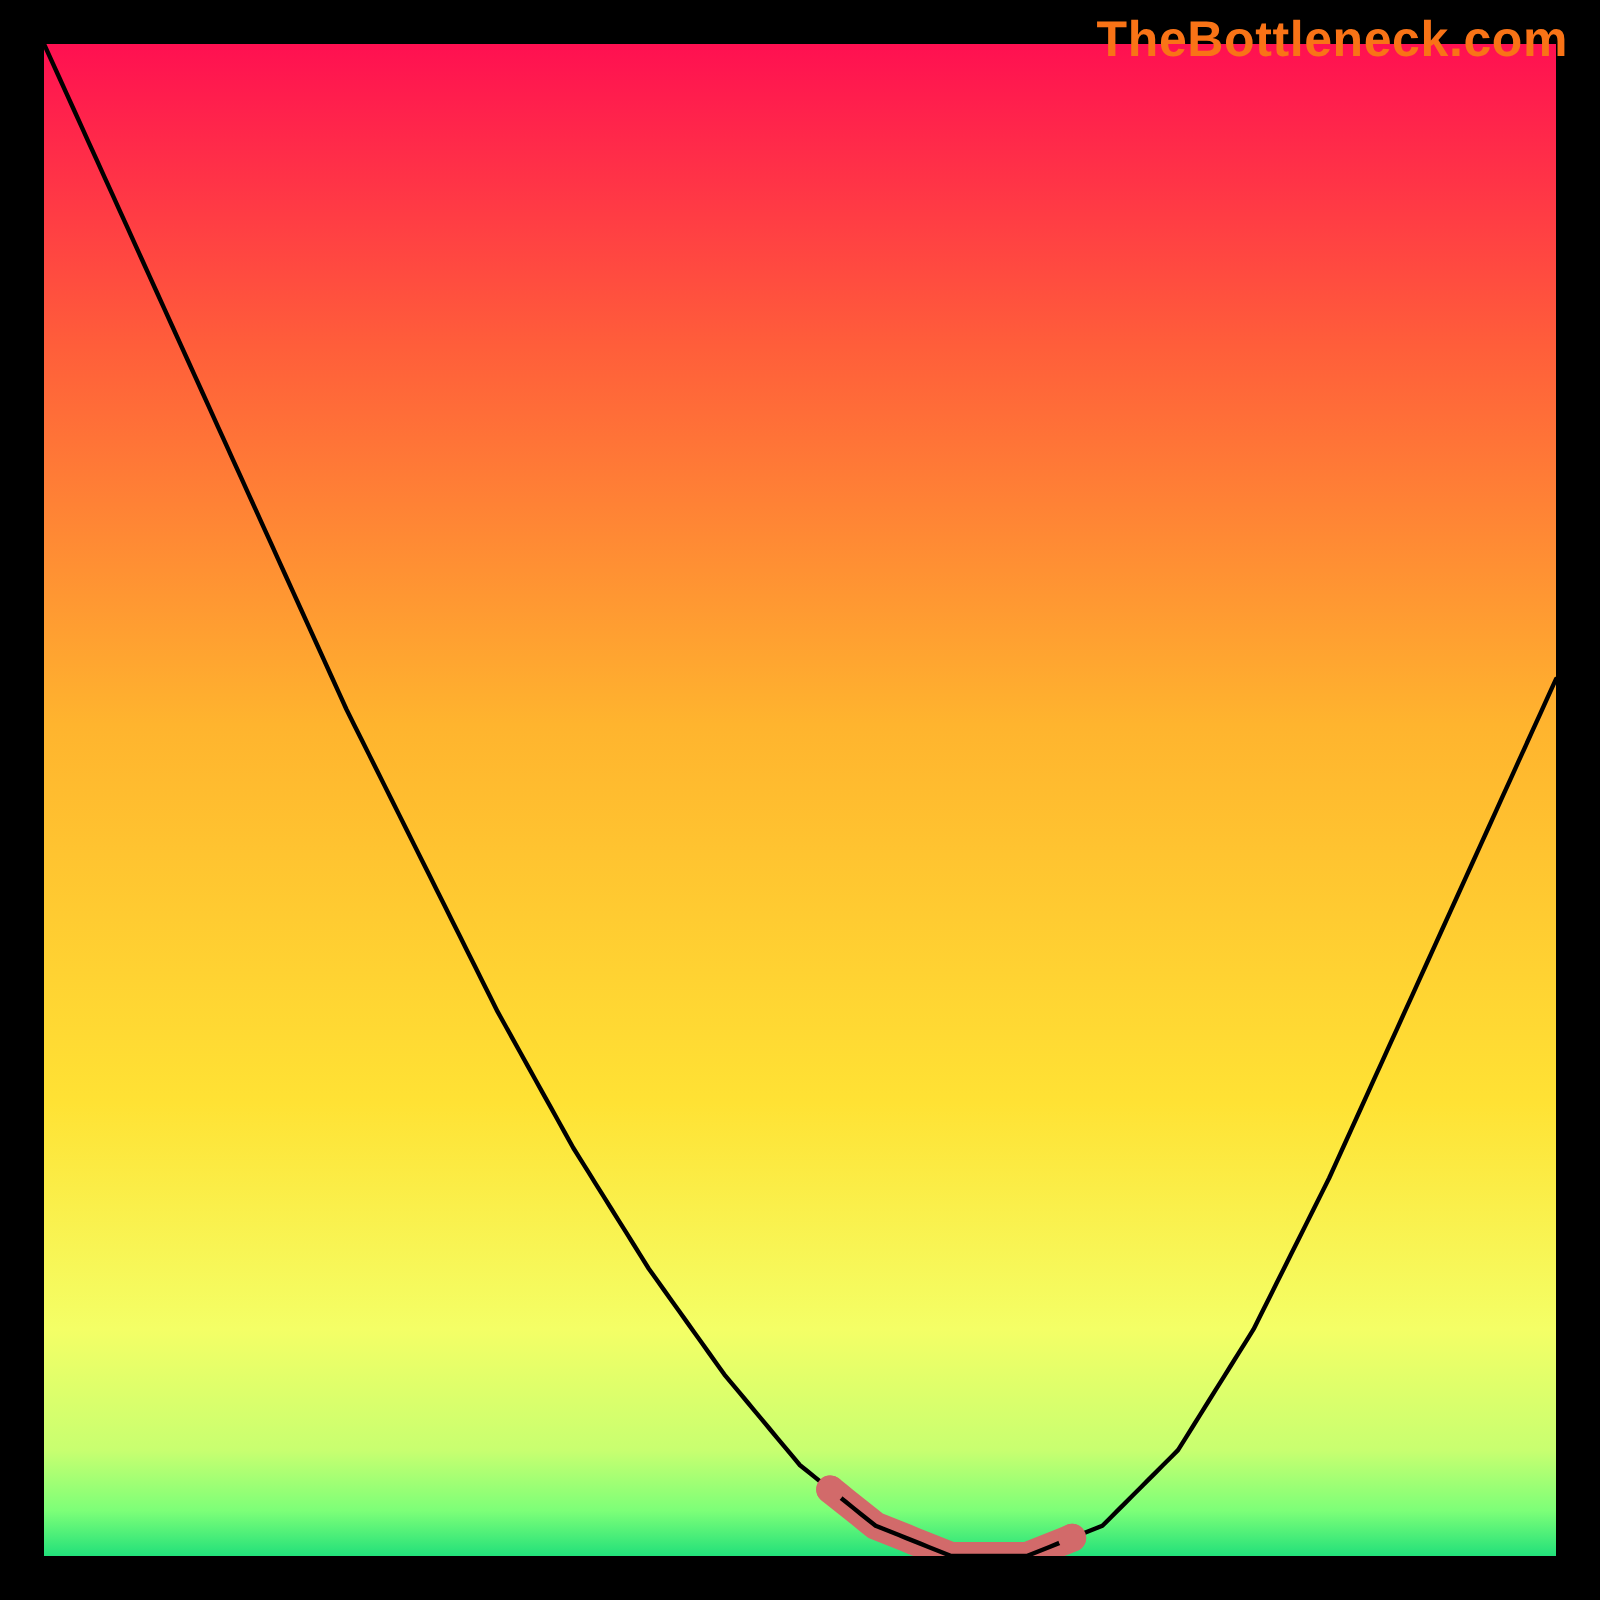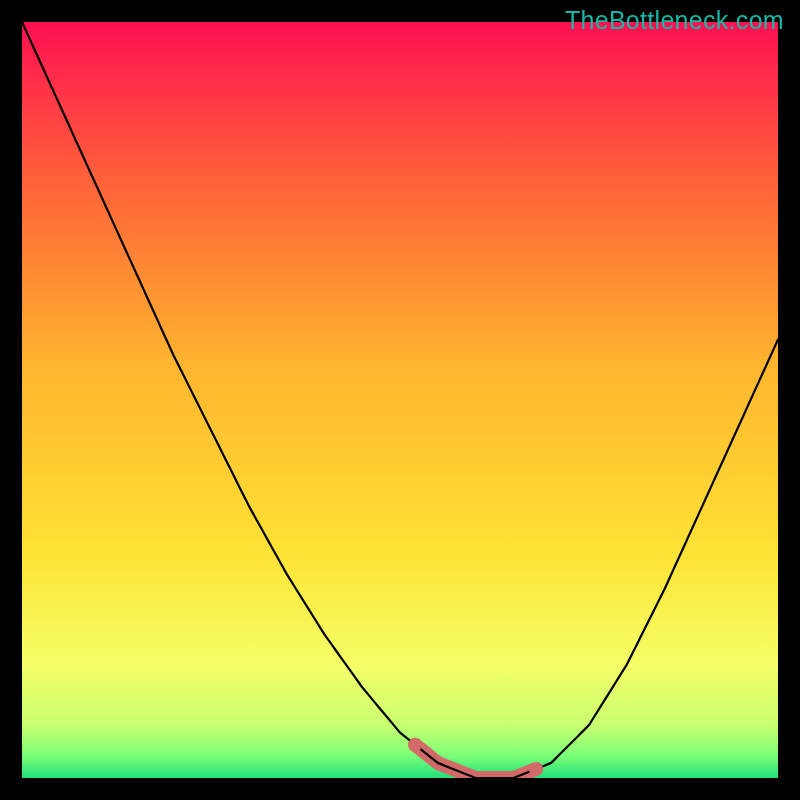--- a/index.html
+++ b/index.html
@@ -13,23 +13,23 @@
   }
   .chart-container {
     position: relative;
     width: 800px;
     height: 800px;
   }
   .watermark {
     position: absolute;
     top: 6px;
     right: 16px;
-    color: #14b8a6;
+    color: #f97316;
     font-size: 25px;
-    font-weight: 400;
+    font-weight: 700;
     letter-spacing: 0.3px;
     z-index: 20;
   }
   svg.plot {
     position: absolute;
     left: 22px;
     top: 22px;
     width: 756px;
     height: 756px;
     display: block;

